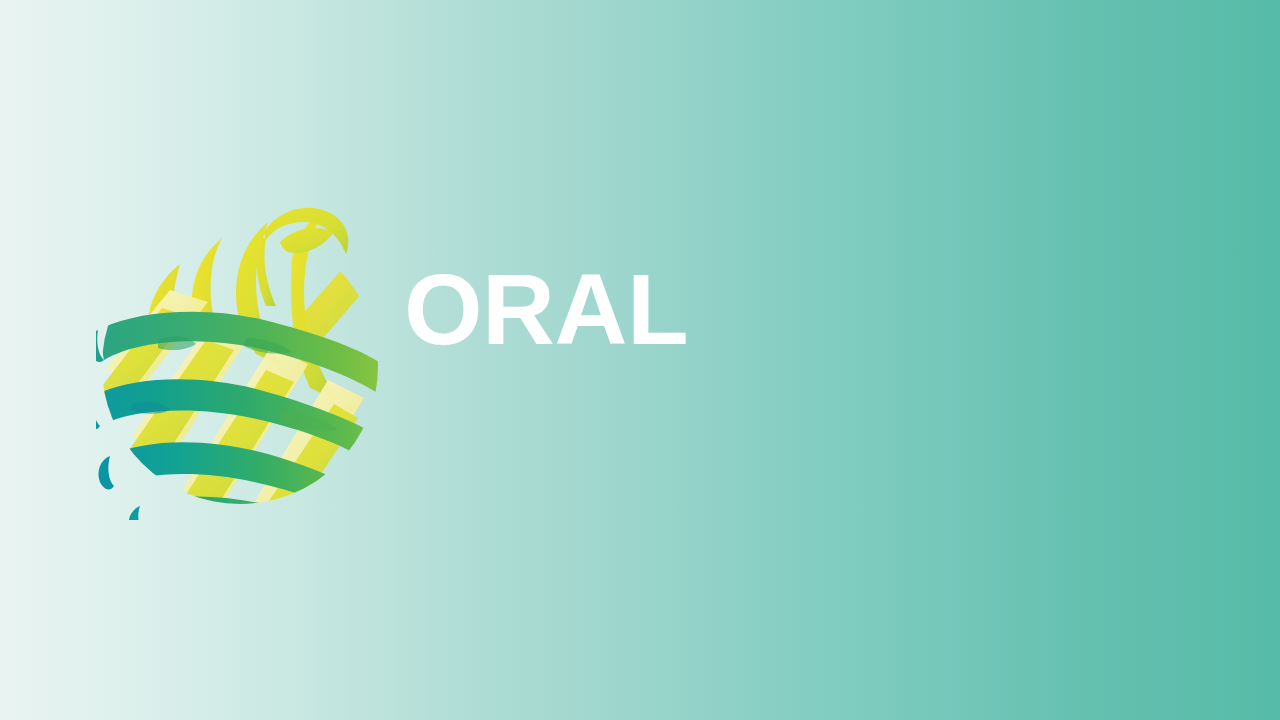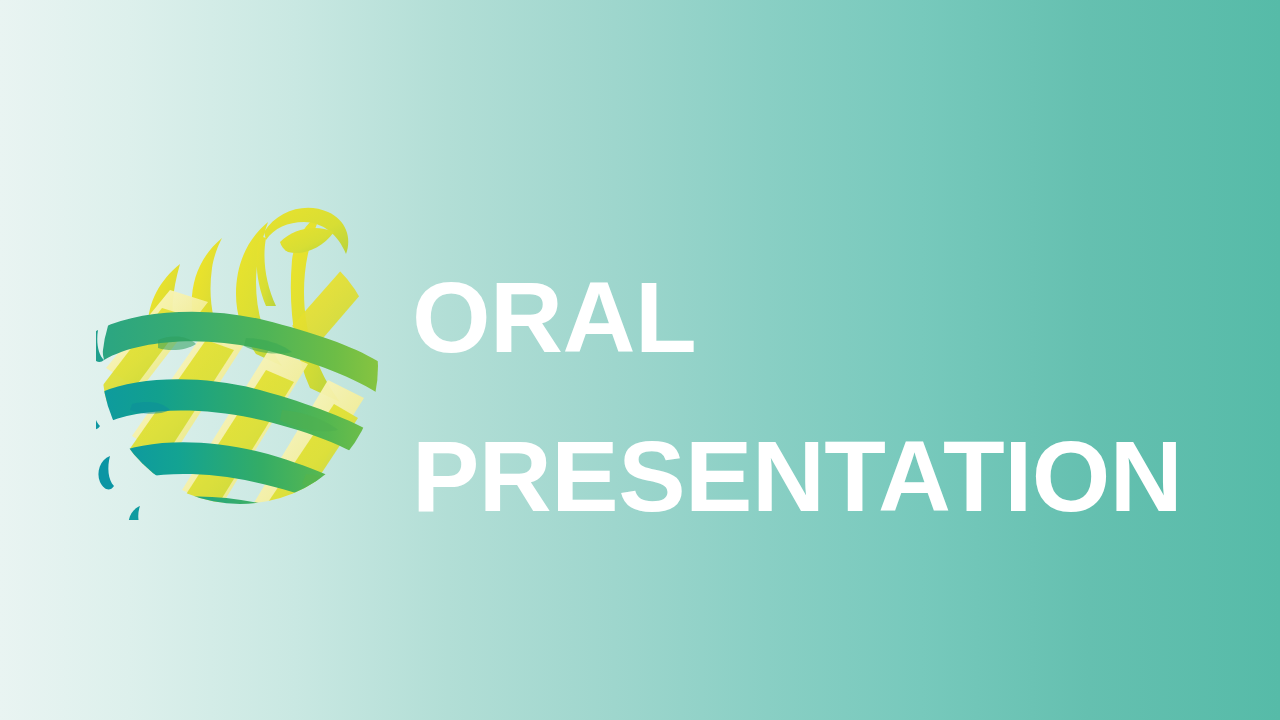--- a/index.html
+++ b/index.html
@@ -52,21 +52,21 @@
   }
 
   .title-line {
     color: #ffffff;
     font-family: "Liberation Sans", sans-serif;
     font-weight: bold;
     font-size: 101px;
     line-height: 147px;
     letter-spacing: -0.5px;
     white-space: nowrap;
-    margin: 12px;
+    margin: 4px;
   }
 </style>
 </head>
 <body>
 
 <div id="slide">
 
   <div id="logo-mark">
     <svg viewBox="0 0 288 322" xmlns="http://www.w3.org/2000/svg" aria-hidden="true">
       <defs>
@@ -198,16 +198,15 @@
 
       <path d="M72 330 C 96 352, 136 366, 176 362 C 204 360, 226 350, 240 338
                C 222 360, 190 374, 156 374 C 116 374, 86 356, 72 330 Z" fill="#7cc244" opacity="0.9"></path>
       <path d="M96 344 C 118 360, 150 368, 180 362 C 160 372, 130 372, 108 360
                C 102 356, 98 350, 96 344 Z" fill="#d8e23a" opacity="0.85"></path>
     </svg>
   </div>
 
   <div id="title-block">
     <div class="title-line">ORAL</div>
-    <div class="title-line">PRESENTATION</div>
   </div>
 
 </div>
 
 </body></html>

